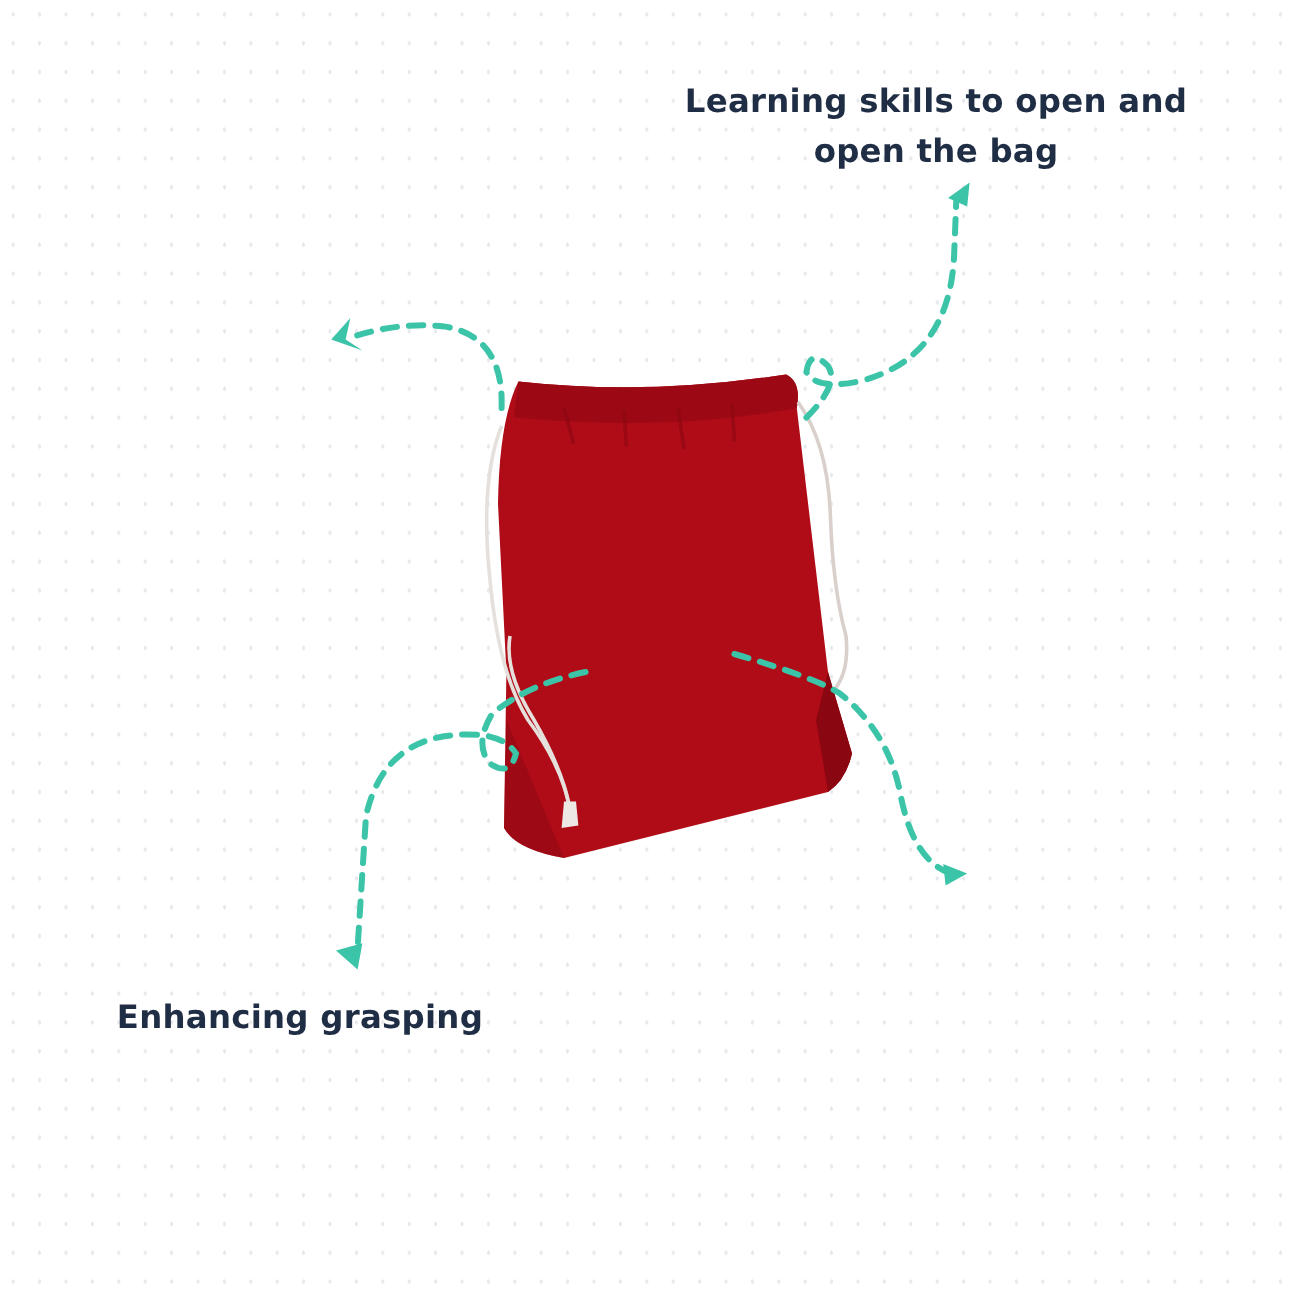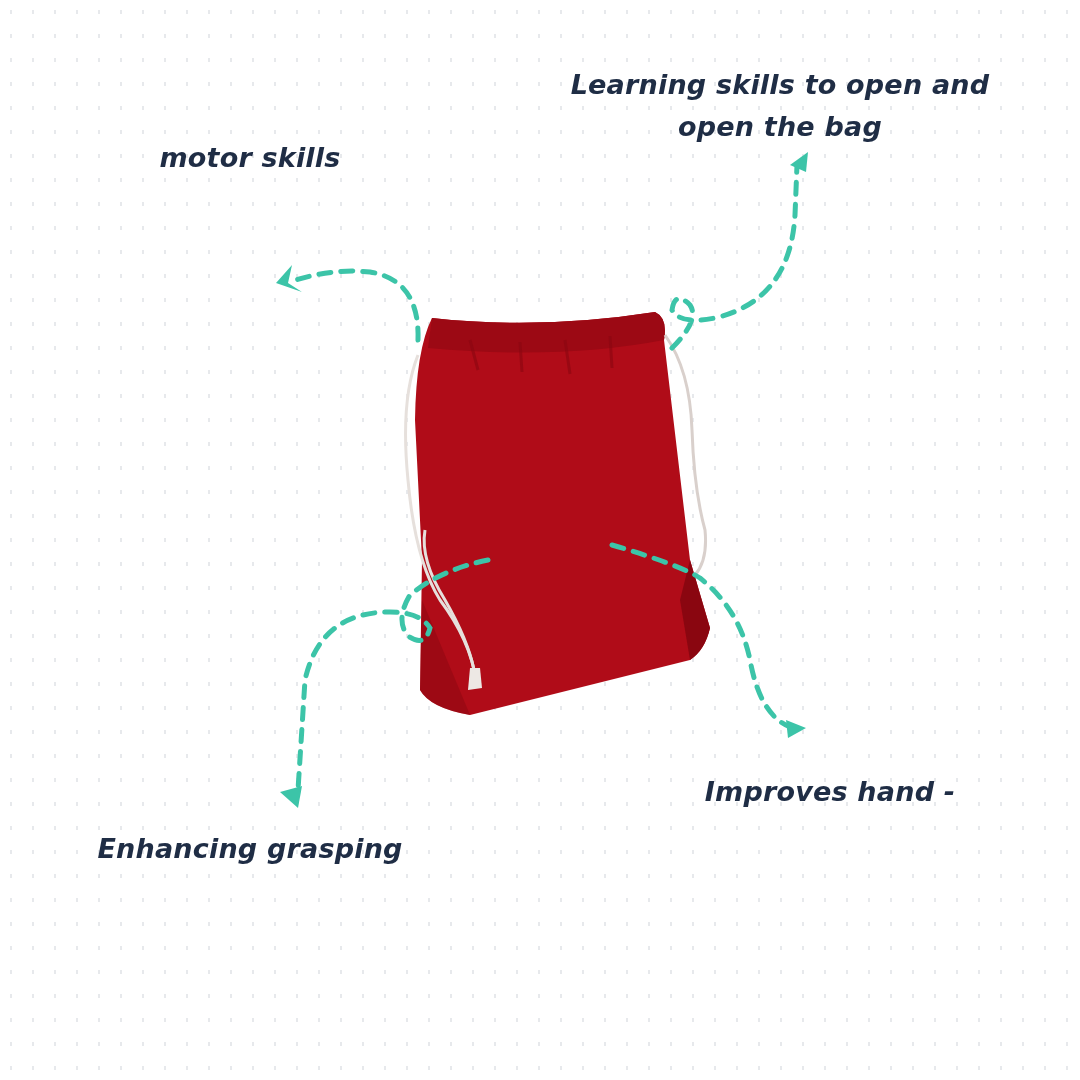--- a/index.html
+++ b/index.html
@@ -11,21 +11,21 @@
   .bg-pattern {
     position:absolute; inset:0;
     background-image: radial-gradient(ellipse 1.6px 3px at center, #e4e6ea 60%, transparent 70%);
     background-size: 22px 24px;
     opacity:0.9;
   }
   .label {
     position:absolute; color:#1f2d45; font-weight:bold; font-size:27px;
     line-height:42px; text-align:center; letter-spacing:0.2px;
   }
-  .label span { display:block;font-style:italic; }
+  .label span { display:block; }
   svg.overlay { position:absolute; left:0; top:0; }
 </style>
 </head>
 <body>
 
 <div class="bg-pattern"></div>
 
 <svg class="overlay" width="1080" height="1080" viewBox="0 0 1080 1080">
 
   <g>
@@ -54,22 +54,20 @@
     <polygon points="280,792 298,808 302,786"></polygon>
   </g>
 </svg>
 
 <div class="label" style="left:560px; top:64px; width:440px;">
   <span>Learning skills to open and</span>
   <span>open the bag</span>
 </div>
 
 <div class="label" style="left:110px; top:137px; width:280px;">
-  <span>motor skills</span>
 </div>
 
 <div class="label" style="left:680px; top:771px; width:300px;">
-  <span>Improves hand -</span>
 </div>
 
 <div class="label" style="left:90px; top:828px; width:320px;">
   <span>Enhancing grasping</span>
 </div>
 
 </body></html>

